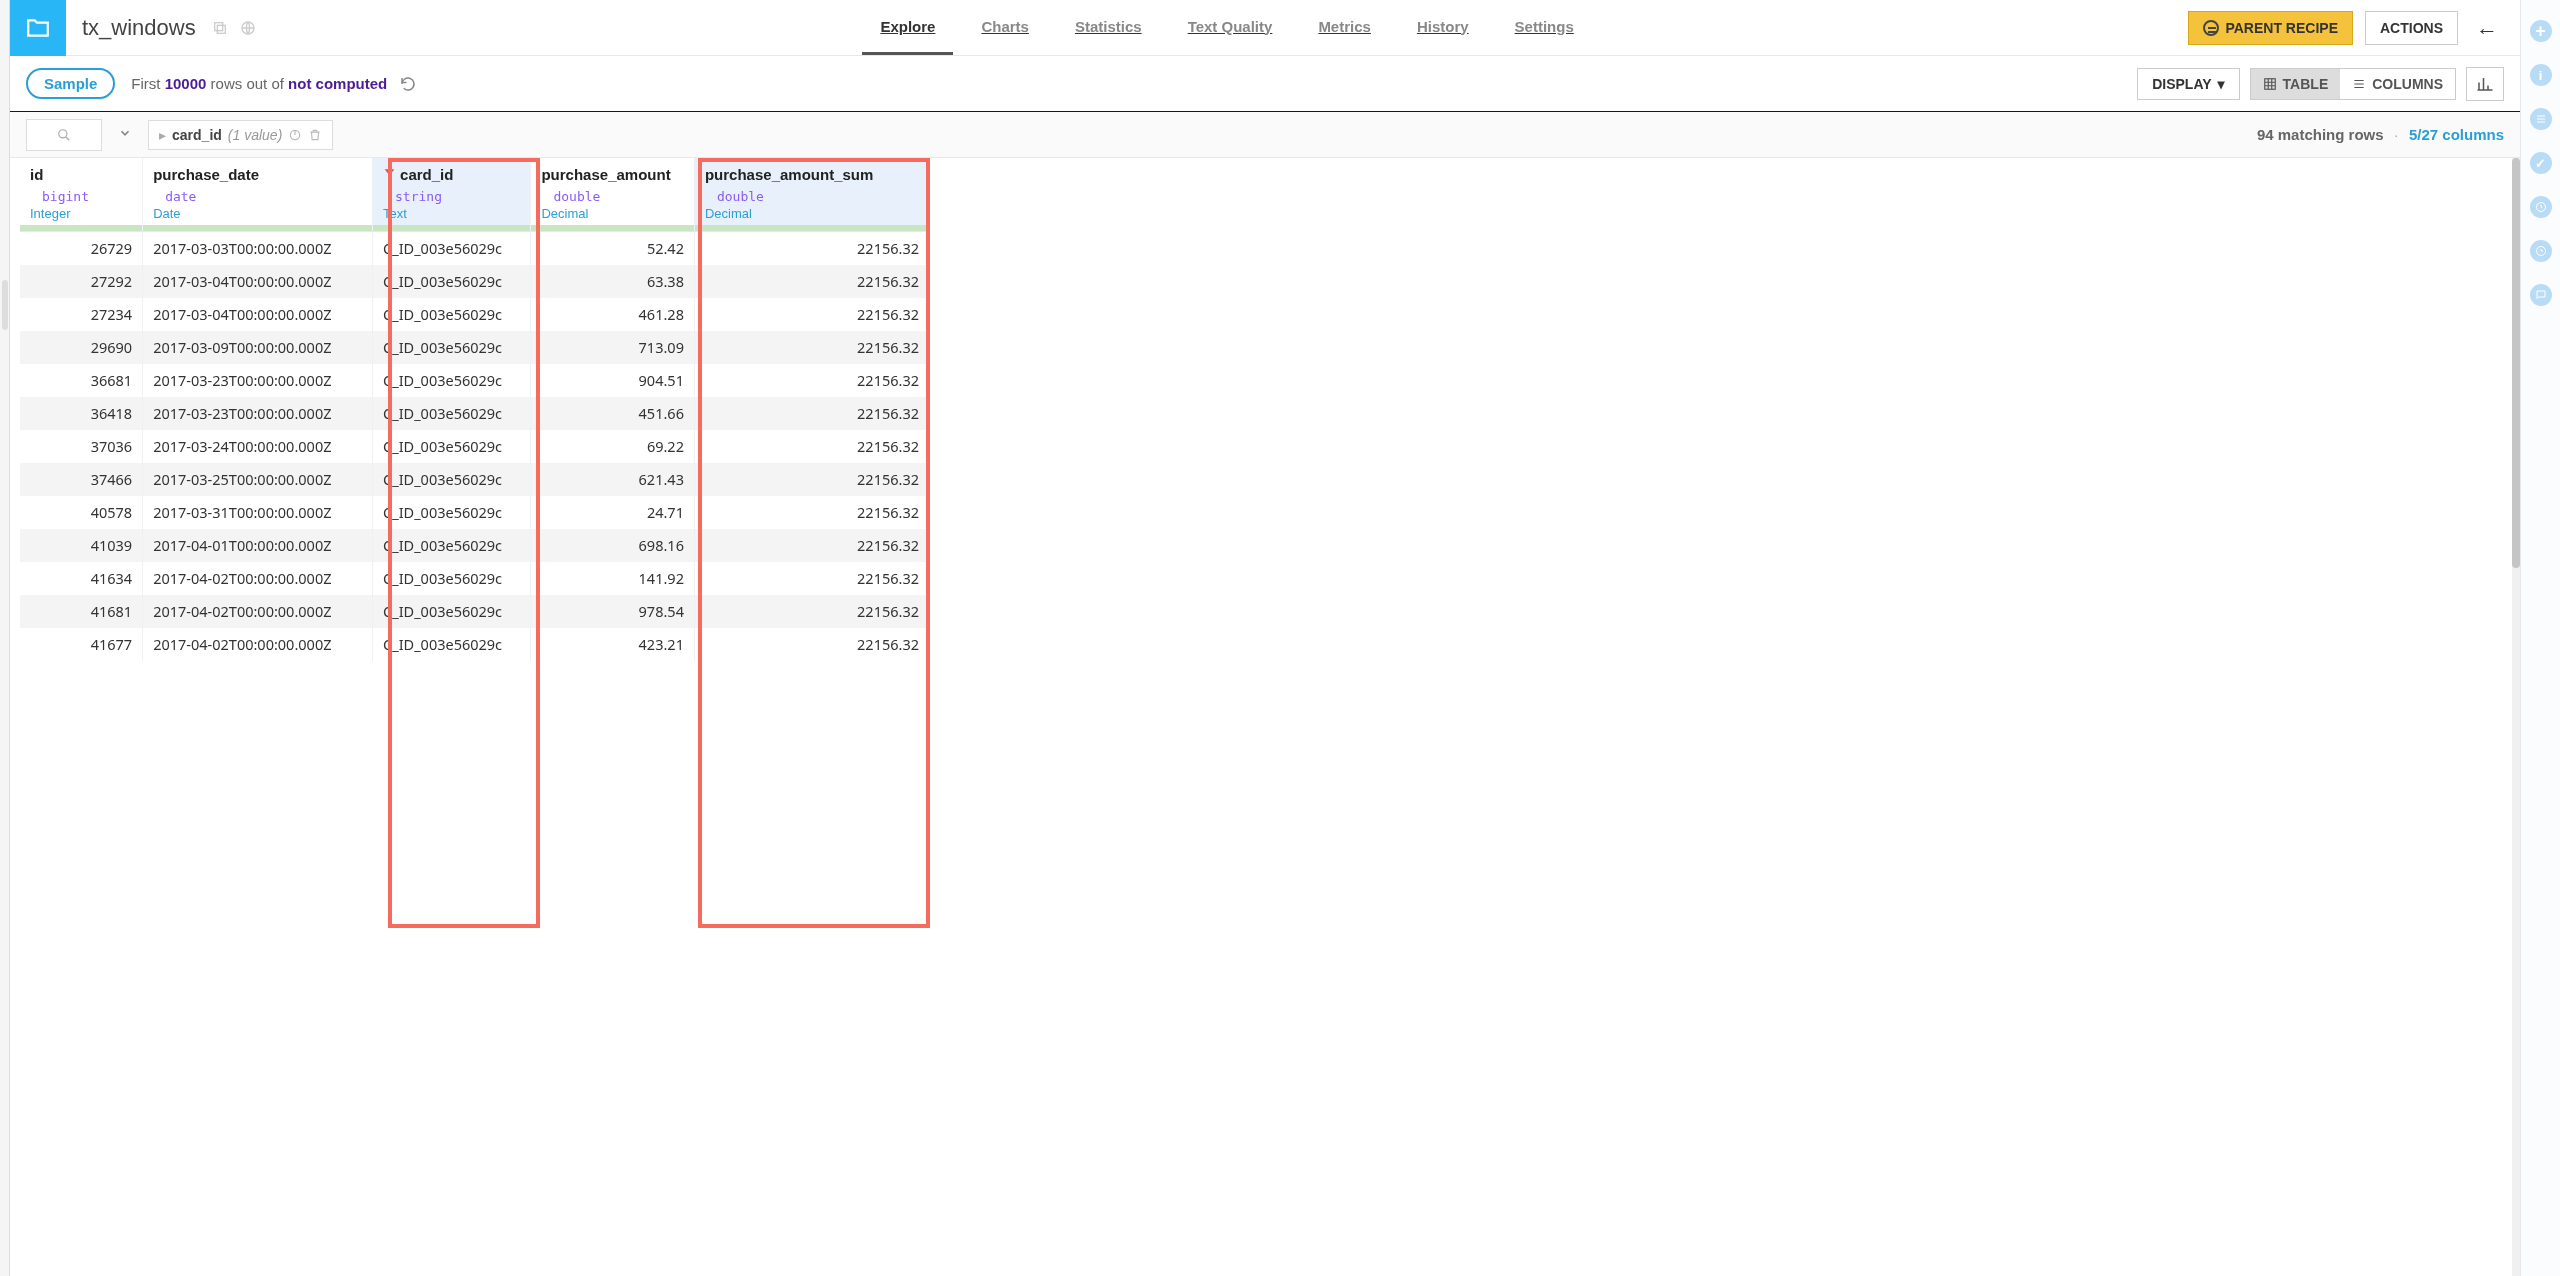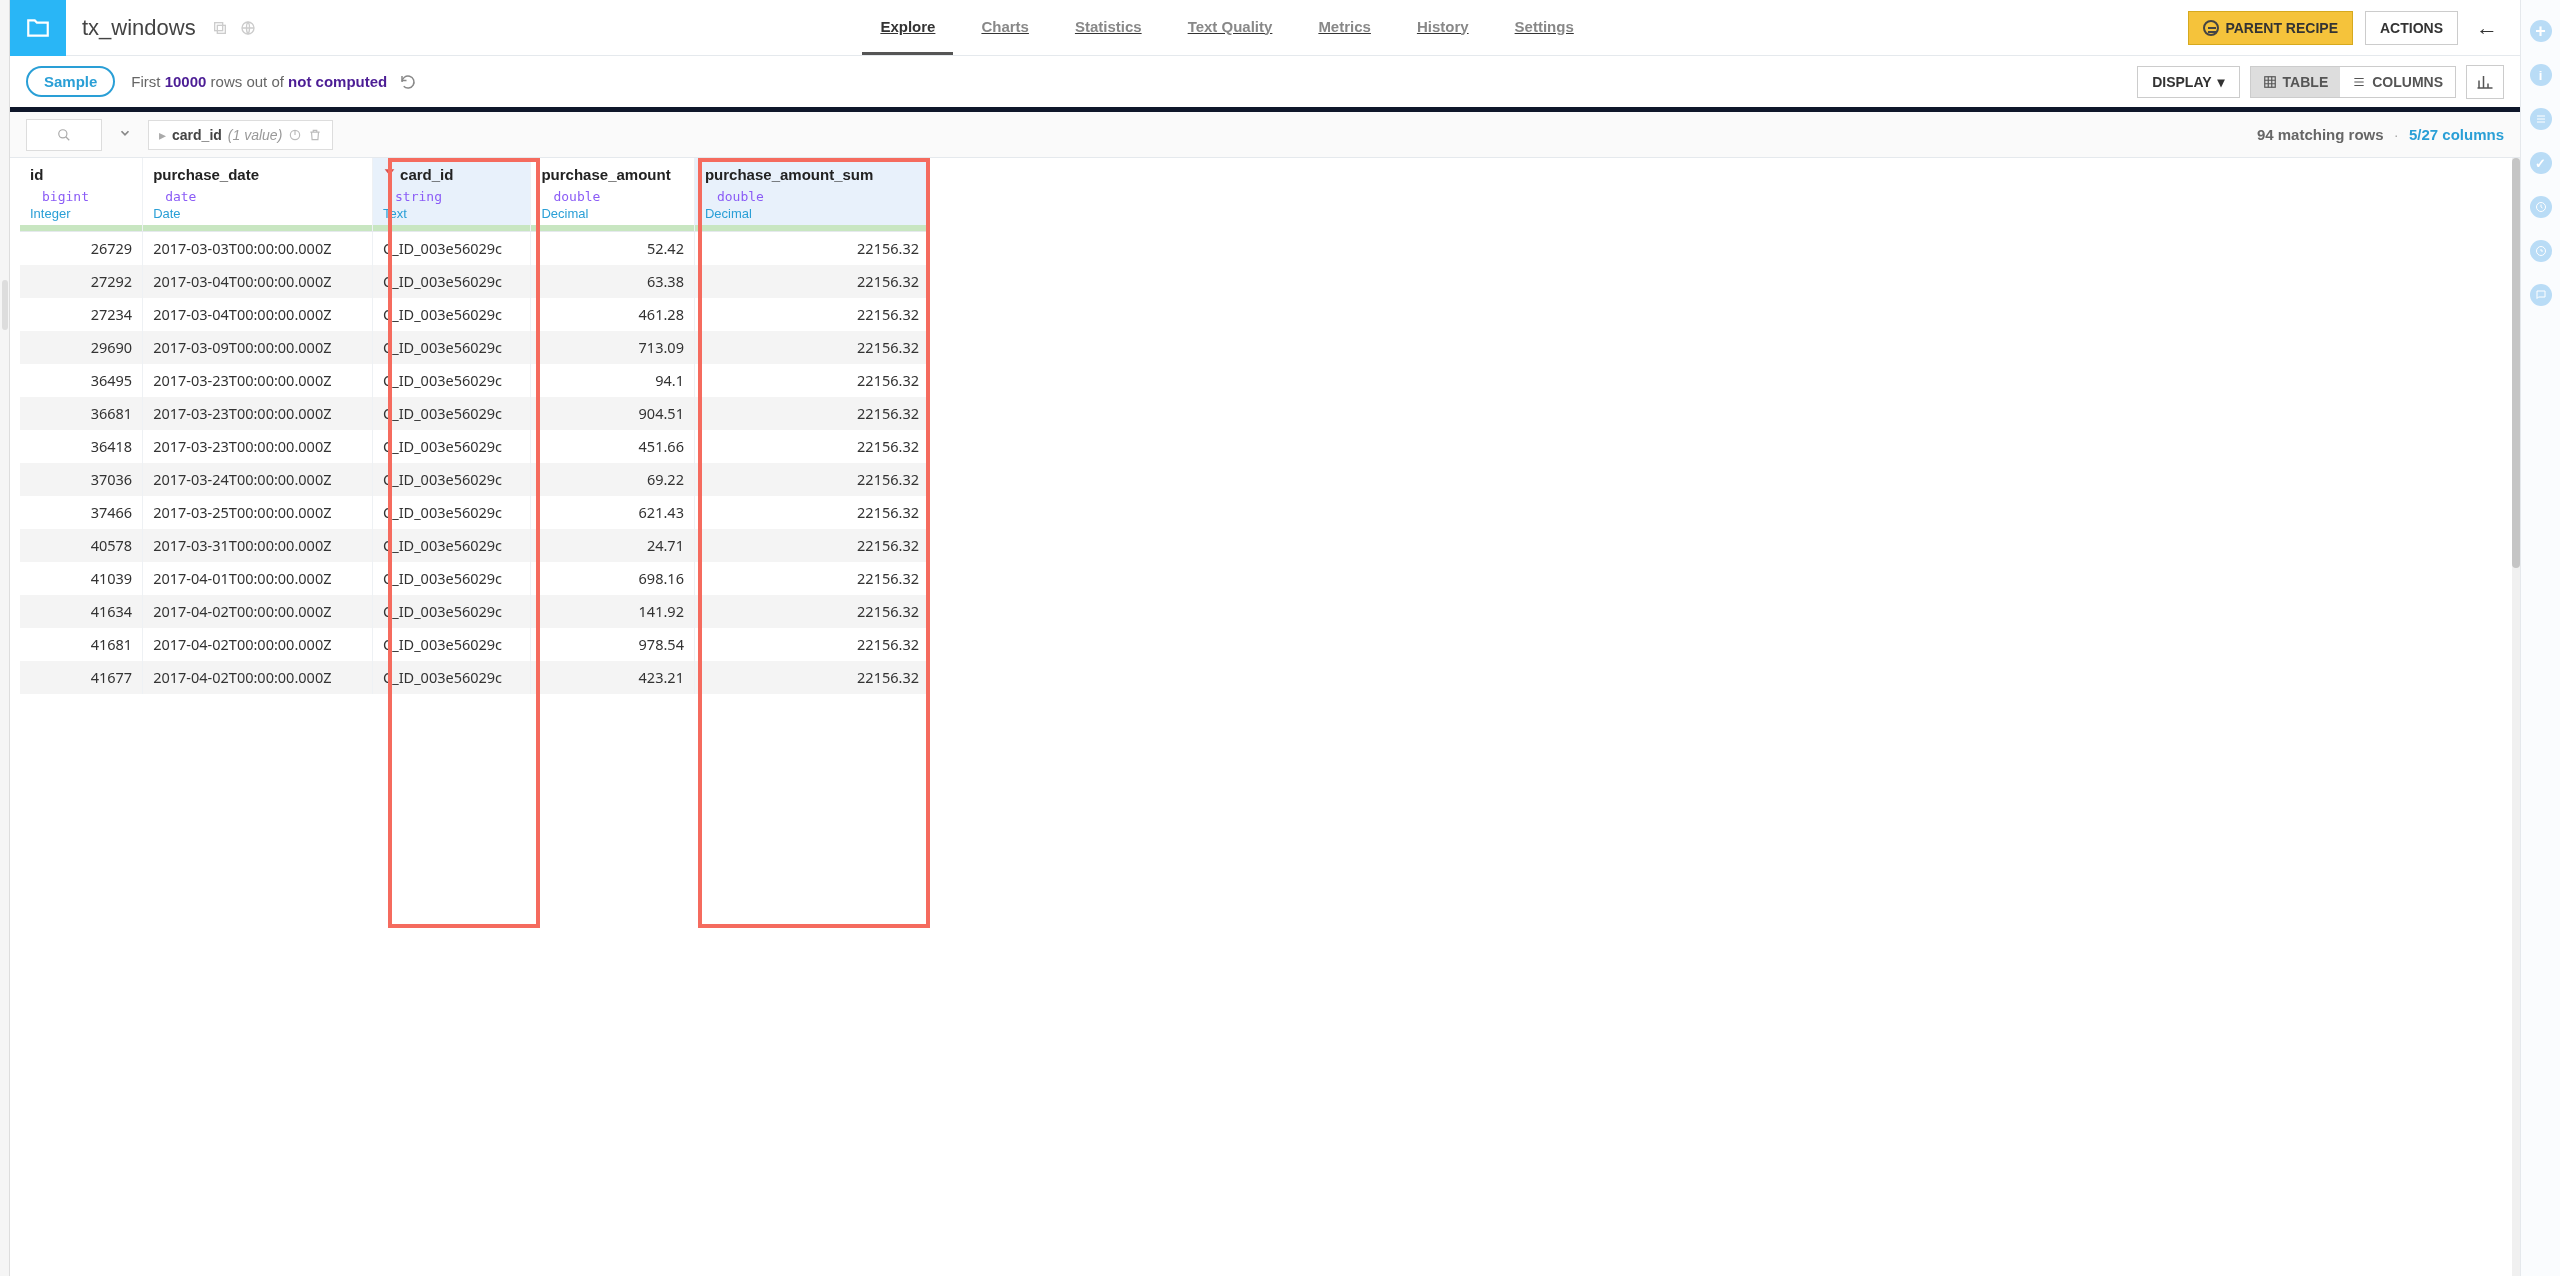--- a/index.html
+++ b/index.html
@@ -22,21 +22,21 @@
 .tabs { display:flex; flex:1; height:100%; justify-content:center; gap:10px;text-decoration:underline; }
 .tab { padding:0 18px; display:flex; align-items:center; color:#888; font-weight:600; font-size:15px; cursor:pointer; border-bottom:3px solid transparent; }
 .tab.active { color:#333; border-bottom:3px solid #555; }
 .topbar-right { display:flex; align-items:center; gap:12px; padding:0 16px; }
 .btn { border:1px solid #ccc; background:#fff; padding:8px 14px; font-weight:700; font-size:14px; cursor:pointer; display:inline-flex; align-items:center; gap:6px; color:#333; }
 .btn-parent { background:#f5c33b; border-color:#d6a91e; }
 .parent-ico { width:16px; height:16px; border-radius:50%; border:2px solid #444; display:inline-block; position:relative; }
 .parent-ico::after { content:""; position:absolute; width:8px; height:2px; background:#444; left:3px; top:5px; box-shadow:0 4px 0 #444; }
 .back-arrow { font-size:22px; color:#333; cursor:pointer; padding:0 6px; }
 
-.subheader { display:flex; align-items:center; height:56px; border-bottom:5px solid #0f172a; padding:0 16px; }
+.subheader { display:flex; align-items:center; height:56px; border-bottom:1px solid #0f172a; padding:0 16px; }
 .sample-pill { border:2px solid #2a9fd6; color:#2a9fd6; border-radius:18px; padding:5px 16px; font-weight:700; font-size:15px; cursor:pointer; }
 .sample-text { margin-left:16px; color:#666; font-size:15px; }
 .sample-text b { color:#4c1d95; }
 .refresh-icon { margin-left:12px; color:#888; cursor:pointer; display:inline-flex; }
 .refresh-icon svg { width:18px; height:18px; }
 .subheader-right { margin-left:auto; display:flex; align-items:center; gap:10px; }
 .display-btn { border:1px solid #ccc; padding:7px 14px; font-weight:700; cursor:pointer; display:flex; align-items:center; gap:6px; }
 .toggle-group { display:flex; border:1px solid #ccc; }
 .toggle-item { padding:7px 12px; font-weight:700; cursor:pointer; display:flex; align-items:center; gap:6px; color:#555; }
 .toggle-item.active { background:#ddd; }
@@ -291,27 +291,20 @@
               <td class="num">22156.32</td>
             </tr>
             <tr>
               <td class="num">29690</td>
               <td>2017-03-09T00:00:00.000Z</td>
               <td>C_ID_003e56029c</td>
               <td class="num">713.09</td>
               <td class="num">22156.32</td>
             </tr>
             <tr>
-              <td class="num">36495</td>
-              <td>2017-03-23T00:00:00.000Z</td>
-              <td>C_ID_003e56029c</td>
-              <td class="num">94.1</td>
-              <td class="num">22156.32</td>
-            </tr>
-            <tr>
               <td class="num">36681</td>
               <td>2017-03-23T00:00:00.000Z</td>
               <td>C_ID_003e56029c</td>
               <td class="num">904.51</td>
               <td class="num">22156.32</td>
             </tr>
             <tr>
               <td class="num">36418</td>
               <td>2017-03-23T00:00:00.000Z</td>
               <td>C_ID_003e56029c</td>

